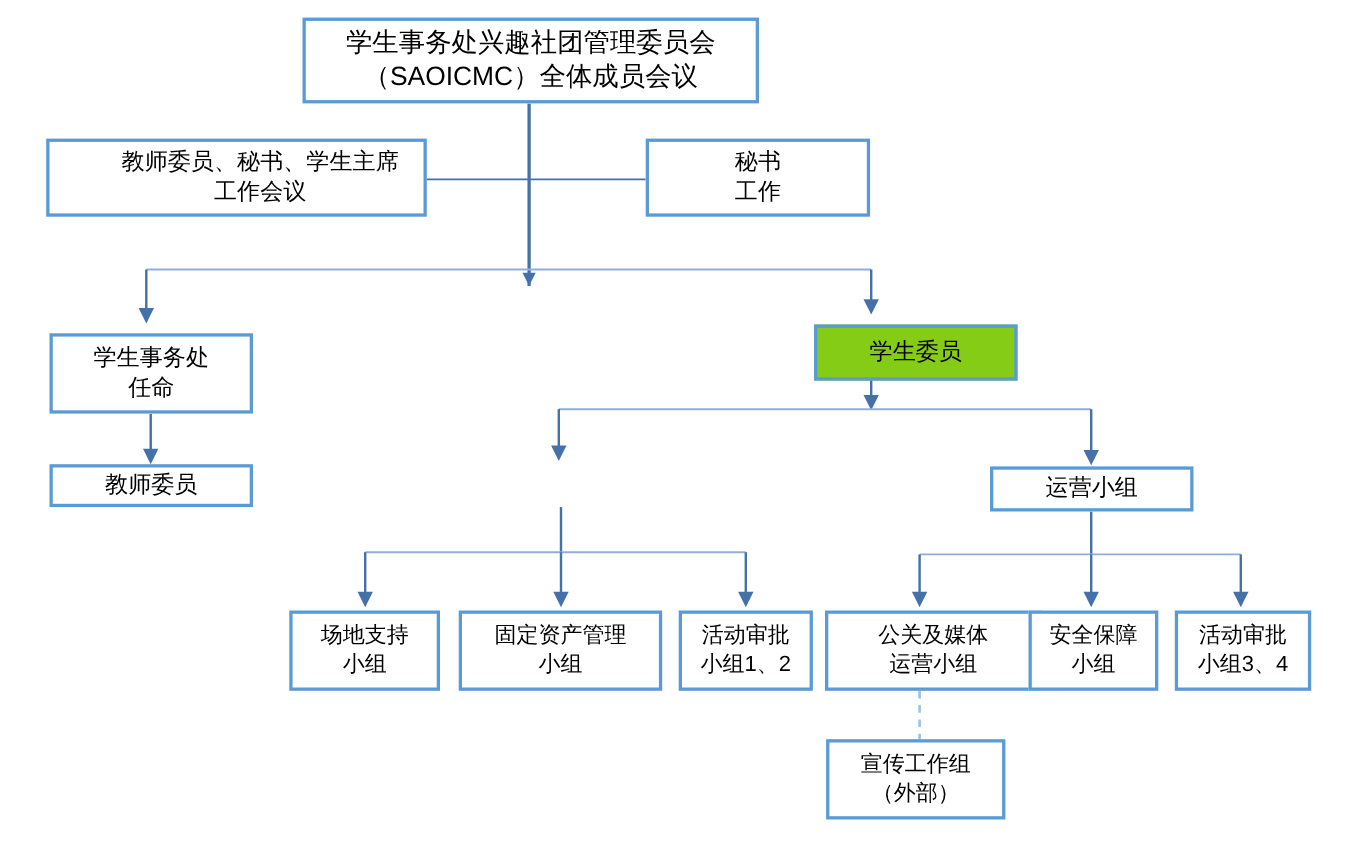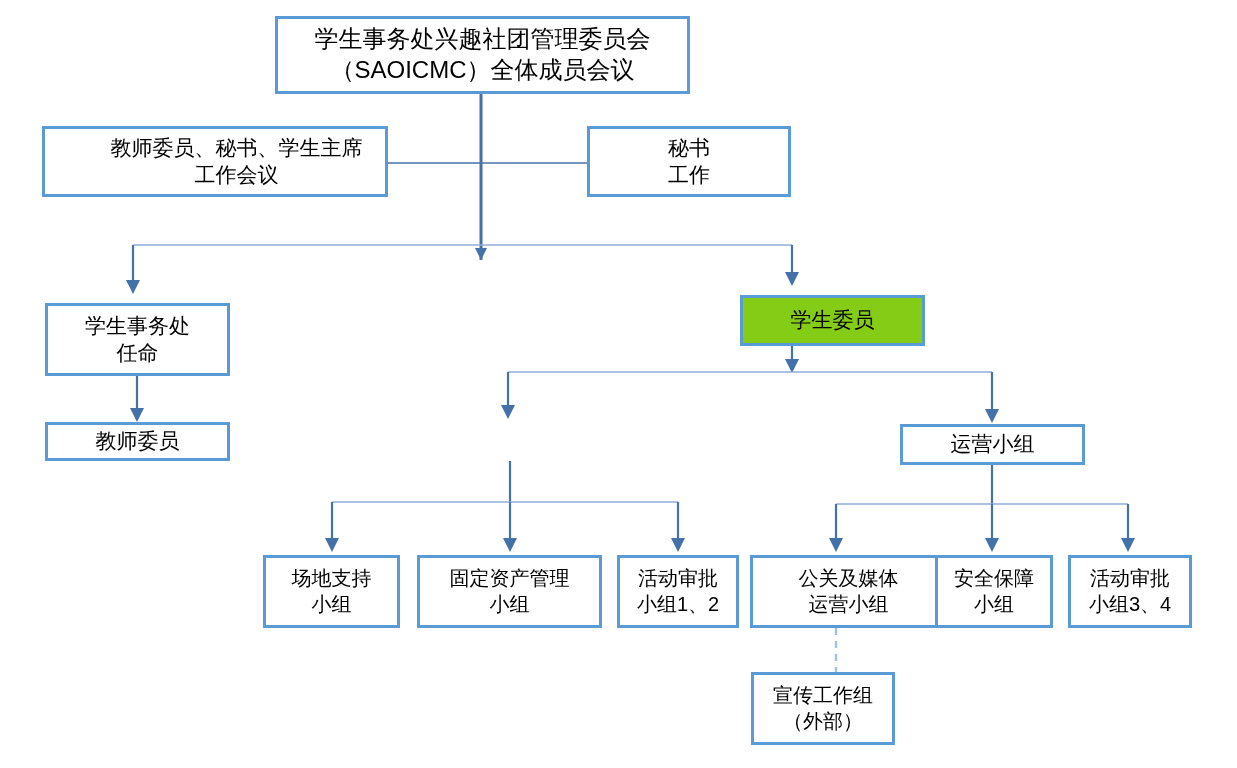--- a/index.html
+++ b/index.html
@@ -131,16 +131,16 @@
   <div class="node sm" style="left: 417px; top: 555px; width: 185px; height: 73px; border-color: rgb(91, 155, 213); background: rgb(255, 255, 255); color: rgb(0, 0, 0);">固定资产管理
 小组</div>
   <div class="node sm" style="left: 617px; top: 555px; width: 122px; height: 73px; border-color: rgb(91, 155, 213); background: rgb(255, 255, 255); color: rgb(0, 0, 0);">活动审批
 小组1、2</div>
   <div class="node sm" style="left: 750px; top: 555px; width: 197px; height: 73px; border-color: rgb(91, 155, 213); background: rgb(255, 255, 255); color: rgb(0, 0, 0);">公关及媒体
 运营小组</div>
   <div class="node sm" style="left: 935px; top: 555px; width: 118px; height: 73px; border-color: rgb(91, 155, 213); background: rgb(255, 255, 255); color: rgb(0, 0, 0);">安全保障
 小组</div>
   <div class="node sm" style="left: 1068px; top: 555px; width: 124px; height: 73px; border-color: rgb(91, 155, 213); background: rgb(255, 255, 255); color: rgb(0, 0, 0);">活动审批
 小组3、4</div>
-  <div class="node sm" style="left: 751px; top: 672px; width: 144px; height: 73px; border-color: rgb(91, 155, 213); background: rgb(255, 255, 255); color: rgb(0, 0, 0);">宣传工作组
+  <div class="node sm" style="left: 751px; top: 672px; width: 163px; height: 73px; border-color: rgb(91, 155, 213); background: rgb(255, 255, 255); color: rgb(0, 0, 0);">宣传工作组
 （外部）</div>
 
 </div>
 
 </body></html>

